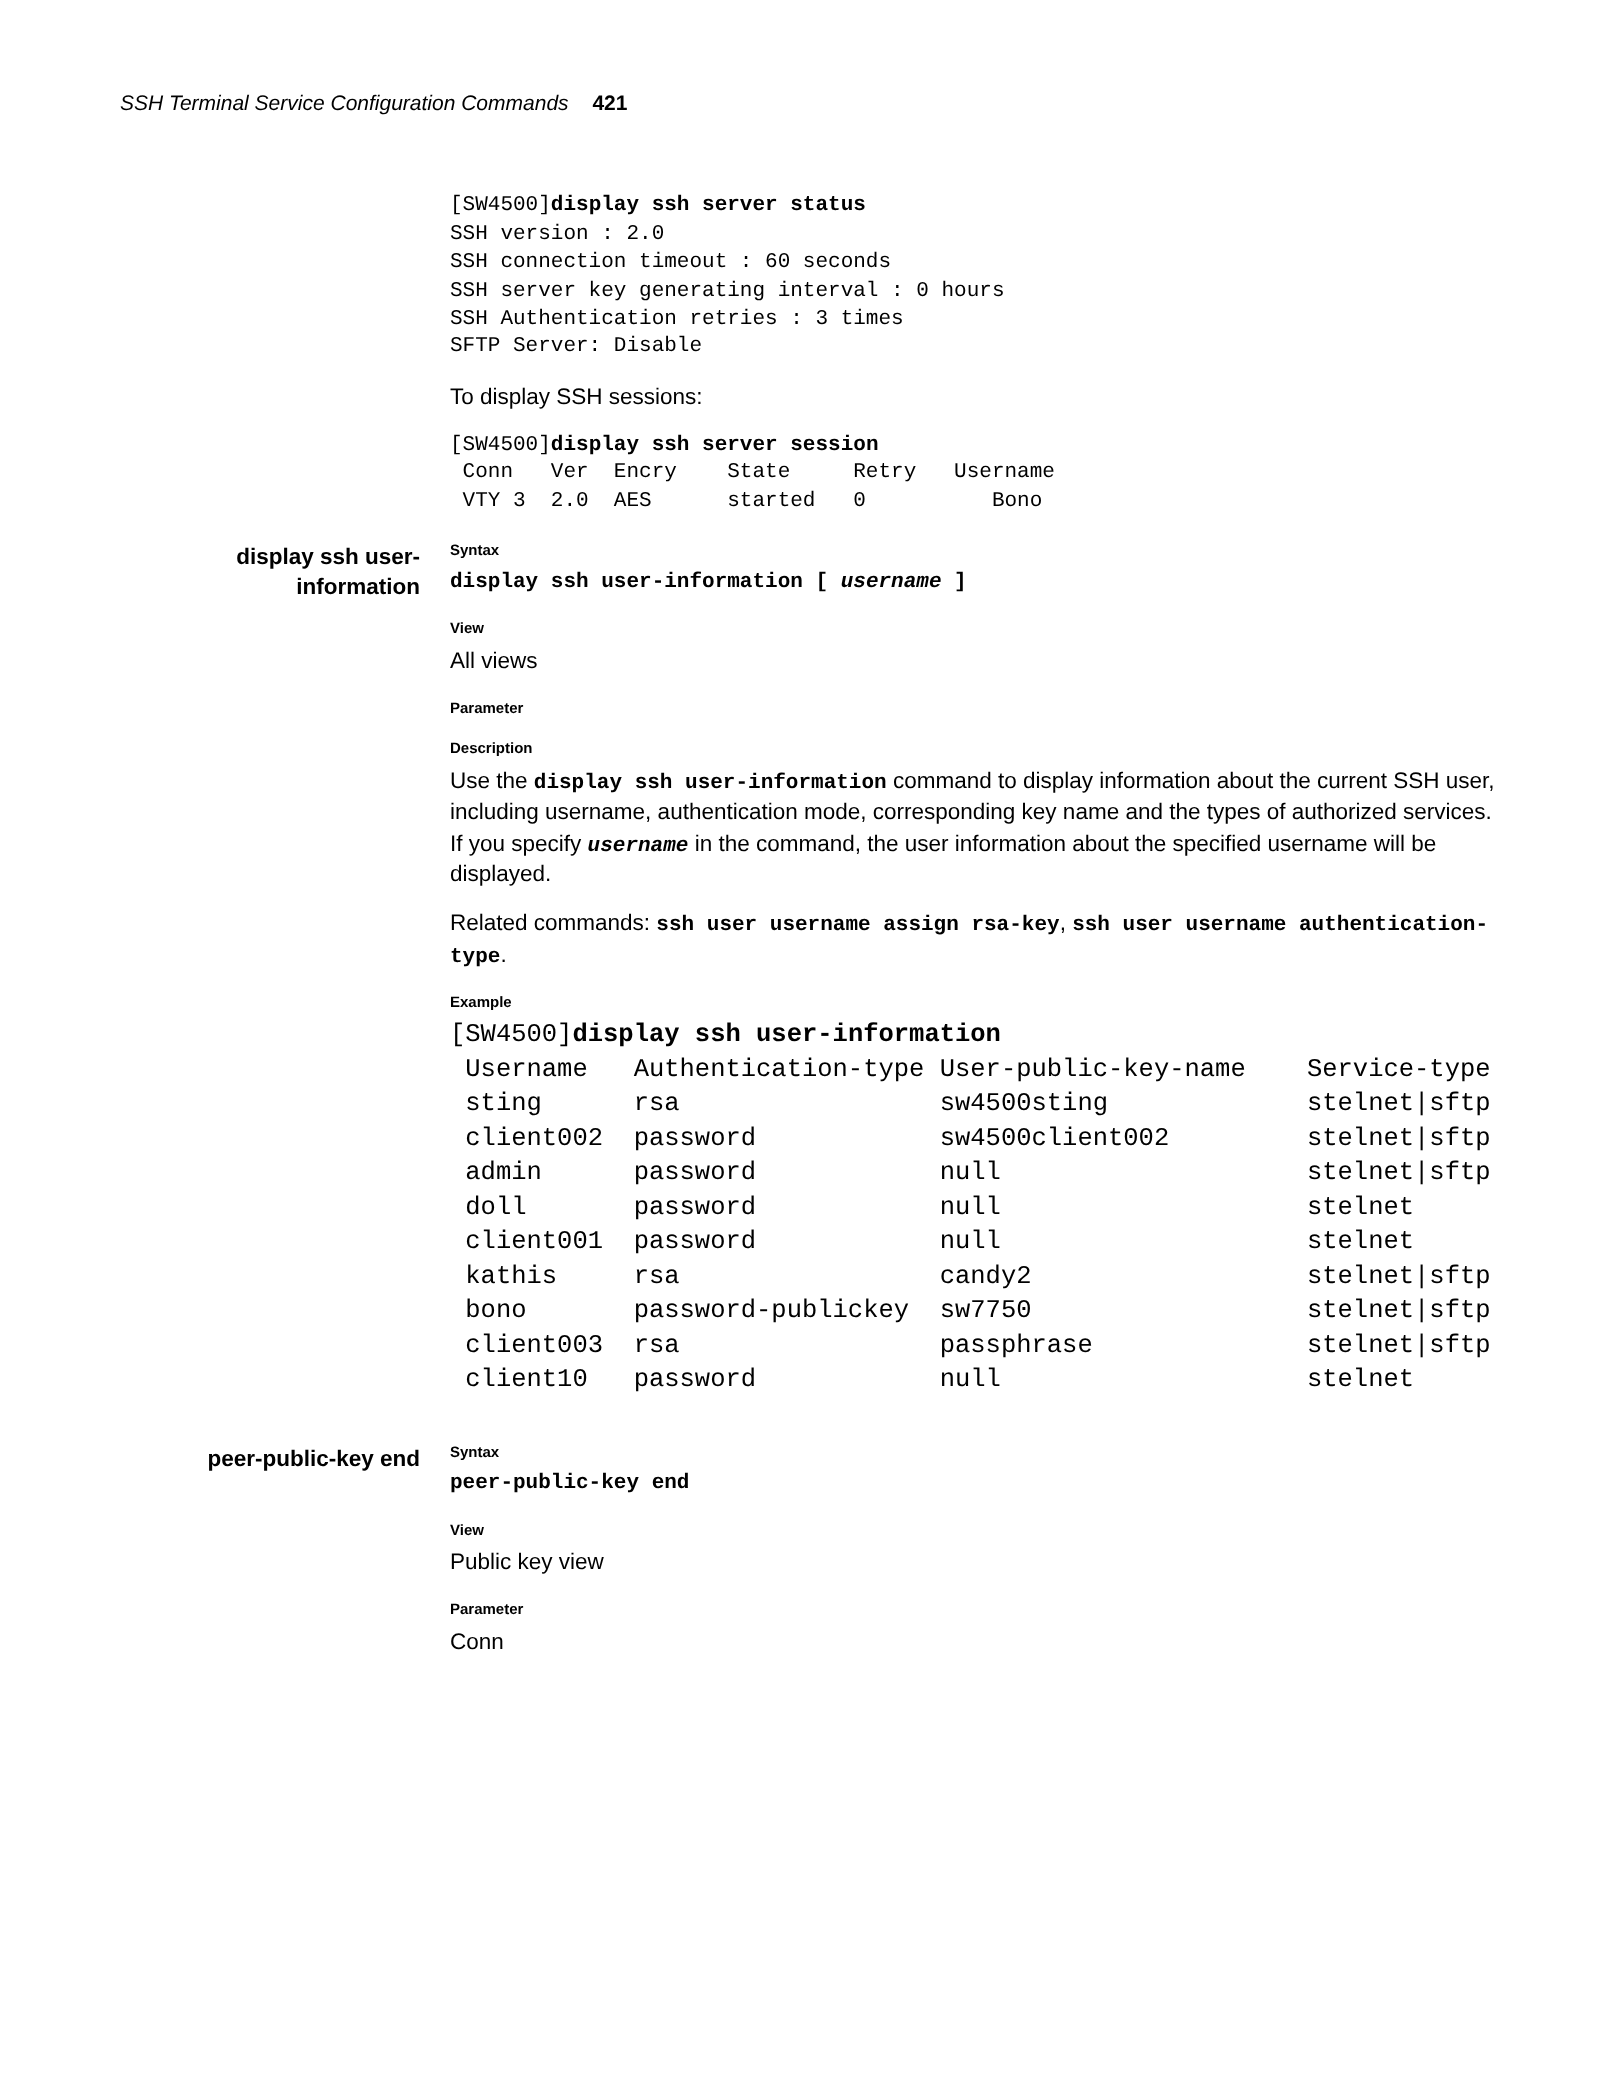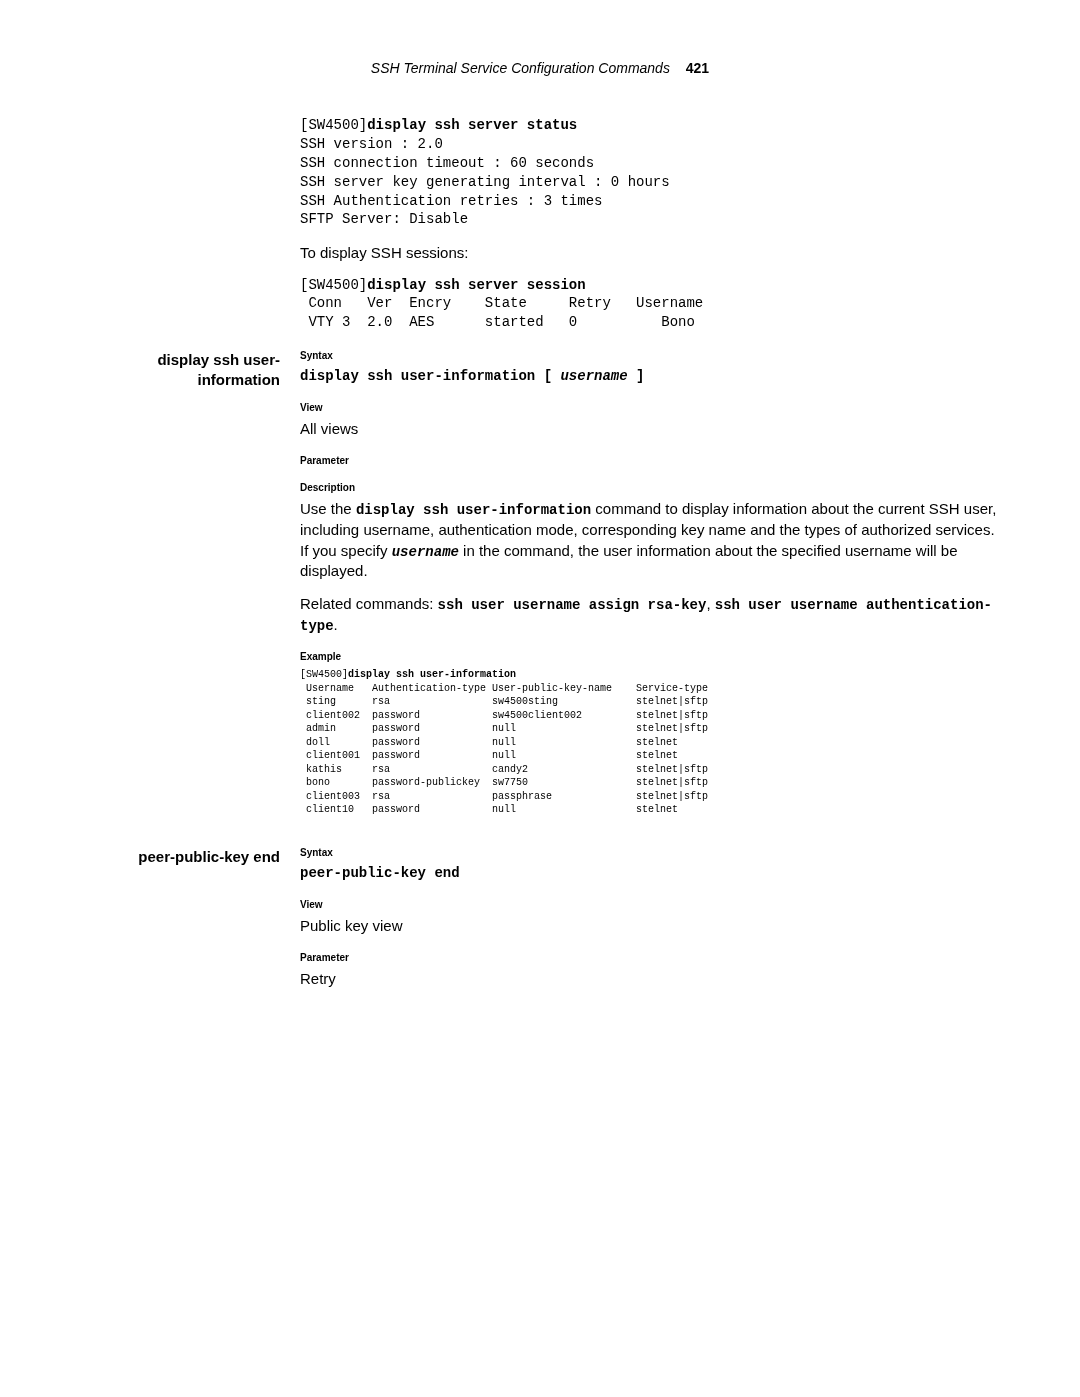--- a/index.html
+++ b/index.html
@@ -5,24 +5,24 @@
   body {
     font-family: Arial, Helvetica, sans-serif;
     font-size: 15px;
     color: #000;
     background: #fff;
     margin: 0;
     padding: 60px 80px 80px 80px;
     width: 920px;
   }
   .header-line {
-    text-align: center;
+    text-align: left;
     font-style: italic;
     font-size: 14px;
-    margin-bottom: 40px;
+    margin-bottom: 52px;
   }
   .header-line .pagenum {
     font-style: normal;
     font-weight: bold;
     margin-left: 12px;
   }
   .two-col {
     display: flex;
     align-items: flex-start;
     gap: 20px;
@@ -106,21 +106,21 @@
     <div class="section-heading">Description</div>
     <div class="body-text">
       <span>Use the </span><span class="mono mono-bold" style="white-space:normal;">display ssh user-information</span><span> command to display information about the current SSH user, including username, authentication mode, corresponding key name and the types of authorized services. If you specify </span><span class="mono mono-bold mono-italic">username</span><span> in the command, the user information about the specified username will be displayed.</span>
     </div>
 
     <div class="body-text">
       <span>Related commands: </span><span class="mono mono-bold" style="white-space:normal;">ssh user username assign rsa-key</span><span>, </span><span class="mono mono-bold" style="white-space:normal;">ssh user username authentication-type</span><span>.</span>
     </div>
 
     <div class="section-heading">Example</div>
-    <div class="mono" style="font-size:10px;"><span>[SW4500]</span><span class="mono-bold">display ssh user-information</span>
+    <div class="mono" style="font-size:17px;"><span>[SW4500]</span><span class="mono-bold">display ssh user-information</span>
 <span> Username   Authentication-type User-public-key-name    Service-type
  sting      rsa                 sw4500sting             stelnet|sftp
  client002  password            sw4500client002         stelnet|sftp
  admin      password            null                    stelnet|sftp
  doll       password            null                    stelnet
  client001  password            null                    stelnet
  kathis     rsa                 candy2                  stelnet|sftp
  bono       password-publickey  sw7750                  stelnet|sftp
  client003  rsa                 passphrase              stelnet|sftp
  client10   password            null                    stelnet</span></div>
@@ -130,15 +130,15 @@
 <div class="two-col block" style="margin-top:30px;">
   <div class="left-col">peer-public-key end</div>
   <div class="right-col">
     <div class="section-heading" style="margin-top:0;">Syntax</div>
     <div class="mono mono-bold">peer-public-key end</div>
 
     <div class="section-heading">View</div>
     <div class="body-text">Public key view</div>
 
     <div class="section-heading">Parameter</div>
-    <div class="body-text">Retry</div>
+    <div class="body-text">Conn</div>
   </div>
 </div>
 
 </body></html>

